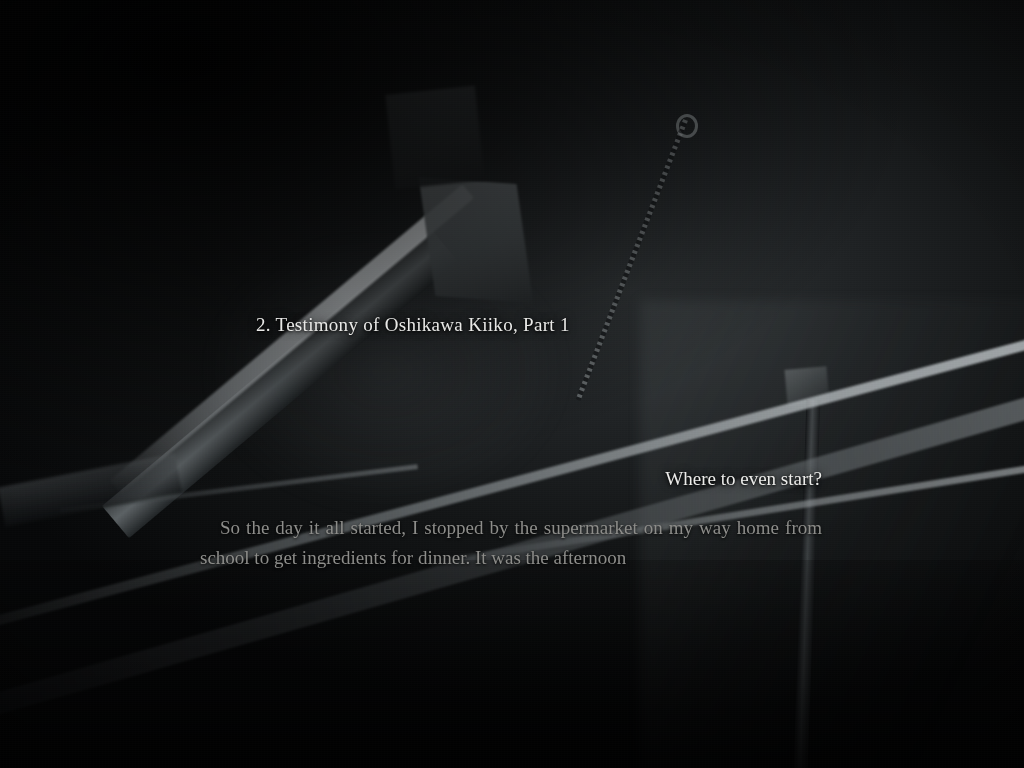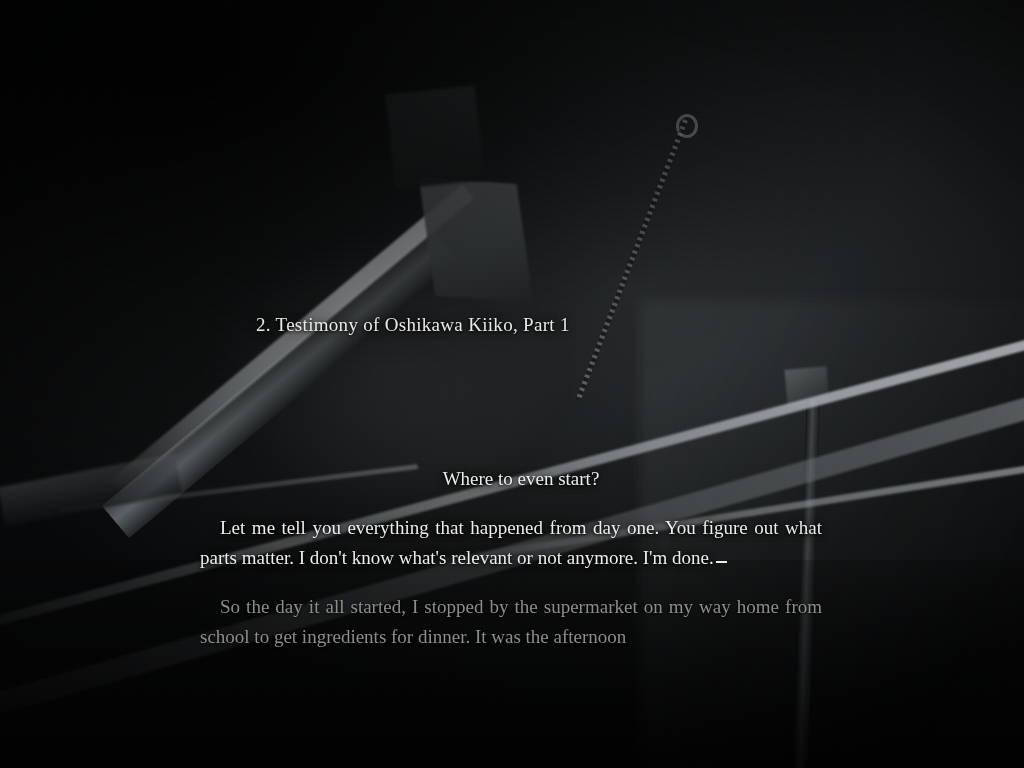--- a/index.html
+++ b/index.html
@@ -212,21 +212,21 @@
   }
   .para {
     margin: 0 0 19px 0;
     font-size: 19px;
     line-height: 30px;
     color: #ececea;
     text-align: justify;
     text-shadow: 0 1px 3px rgba(0,0,0,0.95), 0 0 9px rgba(0,0,0,0.85);
     text-indent: 20px;
   }
-  .para.no-justify { text-align: center; }
+  .para.no-justify { text-align: right; }
   .para.dim {
     color: #8d8d8a;
     text-shadow: 0 1px 3px rgba(0,0,0,0.9);
   }
   .caret {
     display: inline-block;
     width: 11px;
     border-bottom: 2px solid #ececea;
     margin-left: 2px;
     vertical-align: baseline;
@@ -266,20 +266,19 @@
 
   <div class="text-layer">
 
     <div class="chapter-title">2. Testimony of Oshikawa Kiiko, Part 1</div>
 
     <div class="body-block">
 
       <p class="para no-justify">Where to even start?</p>
 
 
-      <p class="para"><span>Let me tell you everything that happened from day one. You figure out what parts matter. I don't know what's relevant or not anymore. I'm done.</span><span class="caret"></span></p>
 
       <p class="para dim">So the day it all started, I stopped by the supermarket on my way home from school to get ingredients for dinner. It was the afternoon</p>
 
     </div>
   </div>
 
 </div>
 
 </body></html>

